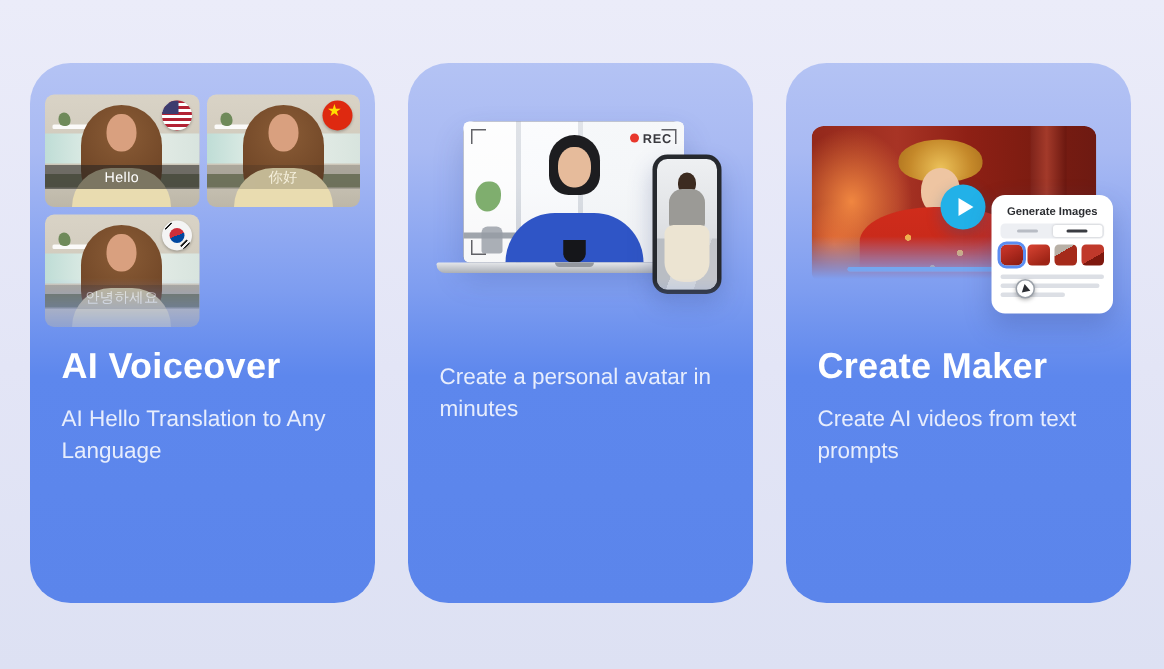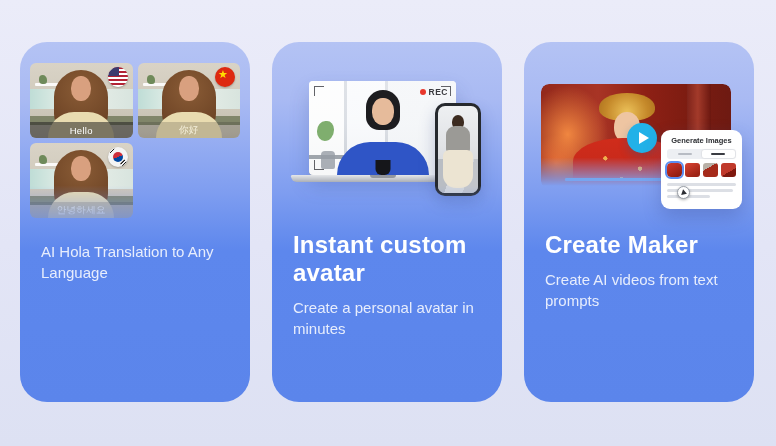--- a/index.html
+++ b/index.html
@@ -45,21 +45,21 @@
   .v-desk { position:absolute; left:0; right:0; bottom:13px; height:9px;
     background:rgba(104,112,80,.75); }
   .v-hair { position:absolute; left:50%; top:7px; transform:translateX(-50%);
     width:54px; height:66px; background:radial-gradient(circle at 50% 30%,#8a5c36 0%,#6f4526 70%);
     border-radius:27px 27px 22px 22px; }
   .v-face { position:absolute; left:50%; top:13px; transform:translateX(-50%);
     width:20px; height:25px; background:#d9a07f; border-radius:48%; }
   .v-body { position:absolute; left:50%; bottom:0; transform:translateX(-50%);
     width:66px; height:26px; background:#e9dcb0; border-radius:26px 26px 0 0; }
   .v-caption {
-    position:absolute; left:0; right:0; bottom:0; height:16px;
+    position:absolute; left:0; right:0; bottom:12px; height:16px;
     background:rgba(35,35,35,.55); color:#fff; font-size:9.5px;
     display:flex; align-items:center; justify-content:center; letter-spacing:.3px;
   }
   .flag {
     position:absolute; top:4px; right:5px; width:20px; height:20px;
     border-radius:50%; overflow:hidden; box-shadow:0 1px 2px rgba(0,0,0,.25);
   }
   .flag-us { background:repeating-linear-gradient(180deg,#b22234 0 2px,#fff 2px 4px); }
   .flag-us .canton { position:absolute; left:0; top:0; width:55%; height:45%; background:#3c3b6e; }
   .flag-es { background:linear-gradient(180deg,#c60b1e 0 27%,#ffc400 27% 73%,#c60b1e 73% 100%); }
@@ -228,21 +228,22 @@
           <span class="taegeuk"></span>
             <span class="bars-a"></span>
             <span class="bars-b"></span>
         </div>
         <div class="v-caption dim-caption">안녕하세요</div>
       </div>
 
     </div>
   </div>
   <div class="card-text">
-    <div class="card-desc">AI Hola Translation to Any Language</div>
+    <div class="card-title">AI Voiceover</div>
+    <div class="card-desc">AI Hello Translation to Any Language</div>
   </div>
 </div>
 
 <div class="card" id="card2">
   <div class="card-art fade-mask">
     <div class="laptop">
       <div class="screen">
         <div class="panes"></div>
         <div class="plant"></div>
         <div class="desk2"></div>
@@ -267,21 +268,20 @@
     <div class="phone">
       <div class="phone-screen">
         <div class="floor"></div>
         <div class="q-head"></div>
         <div class="q-top"></div>
         <div class="q-skirt"></div>
       </div>
     </div>
   </div>
   <div class="card-text">
-    <div class="card-title">Instant custom avatar</div>
     <div class="card-desc">Create a personal avatar in minutes</div>
   </div>
 </div>
 
 <div class="card" id="card3">
   <div class="card-art">
     <div class="video fade-mask">
       <div class="pillar"></div>
       <div class="w-crown"></div>
       <div class="w-face"></div>

